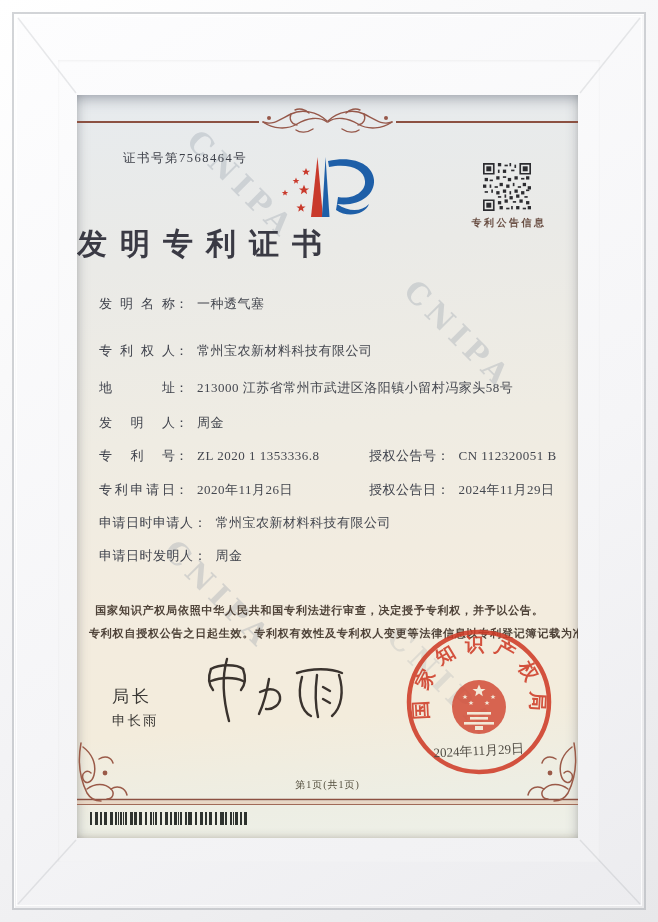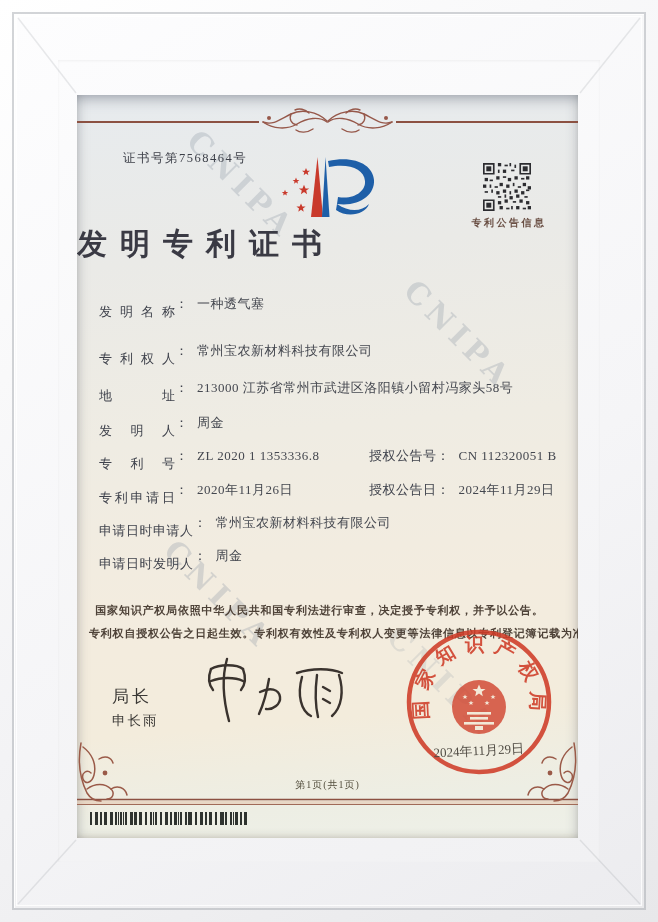--- a/index.html
+++ b/index.html
@@ -36,21 +36,21 @@
   .qr-caption{left:384px;top:121px;width:96px;text-align:center;font-size:10px;font-weight:600;letter-spacing:2.5px;color:#6a4f44;}
   .title{left:0;right:0;top:129px;text-align:left;font-size:30px;font-weight:700;letter-spacing:13px;color:#3a3a44;}
 
   .wm{font-family:"DejaVu Serif",serif;font-size:30px;font-weight:700;letter-spacing:6px;color:#8f99a6;opacity:.3;transform:rotate(45deg);white-space:nowrap;}
   .wm1{left:95px;top:72px;}
   .wm2{left:312px;top:222px;}
   .wm3{left:72px;top:482px;}
   .wm4{left:295px;top:568px;opacity:.2;}
 
   .row{left:22px;right:18px;height:22px;font-size:13px;color:#44474f;white-space:nowrap;}
-  .lab{position:static;display:inline-block;width:76px;text-align:justify;text-align-last:justify;color:#3f424c;vertical-align:top;margin-top:8px;}
+  .lab{position:static;display:inline-block;width:76px;text-align:justify;text-align-last:justify;color:#3f424c;vertical-align:top;}
   .lab.n{width:auto;text-align:left;text-align-last:auto;letter-spacing:.5px;}
   .co{position:static;display:inline-block;margin-right:9px;color:#3f424c;}
   .val{position:static;letter-spacing:.5px;margin-top:48px;}
   .col2{left:270px;top:0;white-space:nowrap;}
   .col2 .lab2{position:static;letter-spacing:.5px;color:#3f424c;}
 
   .notice{left:12px;right:28px;text-align:center;font-size:11px;font-weight:700;letter-spacing:.8px;color:#4e4238;white-space:nowrap;}
   .n1{top:508px;}
   .n2{top:531px;}
 

